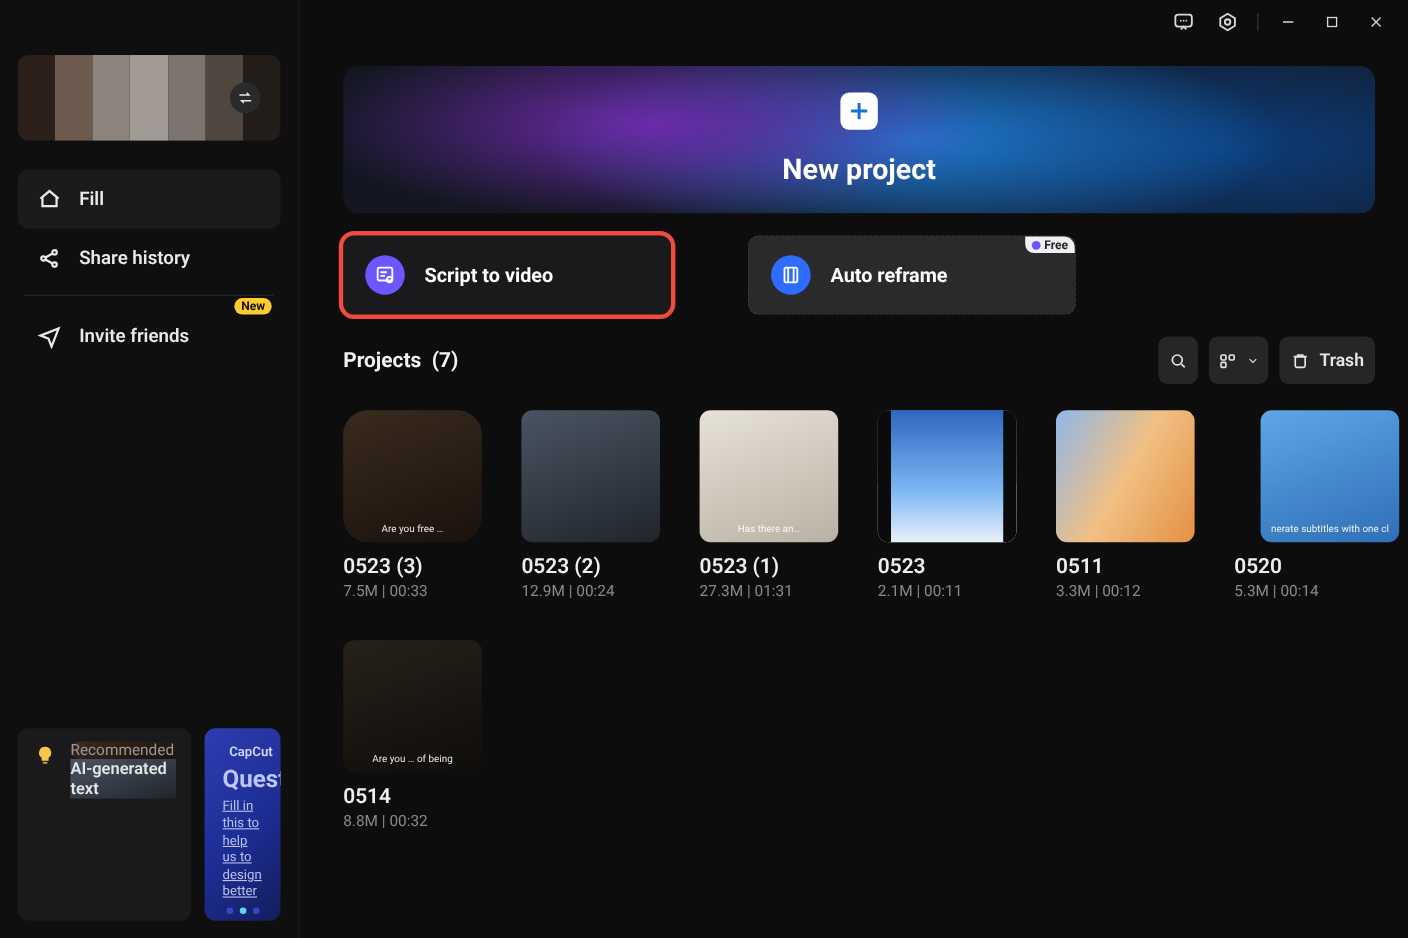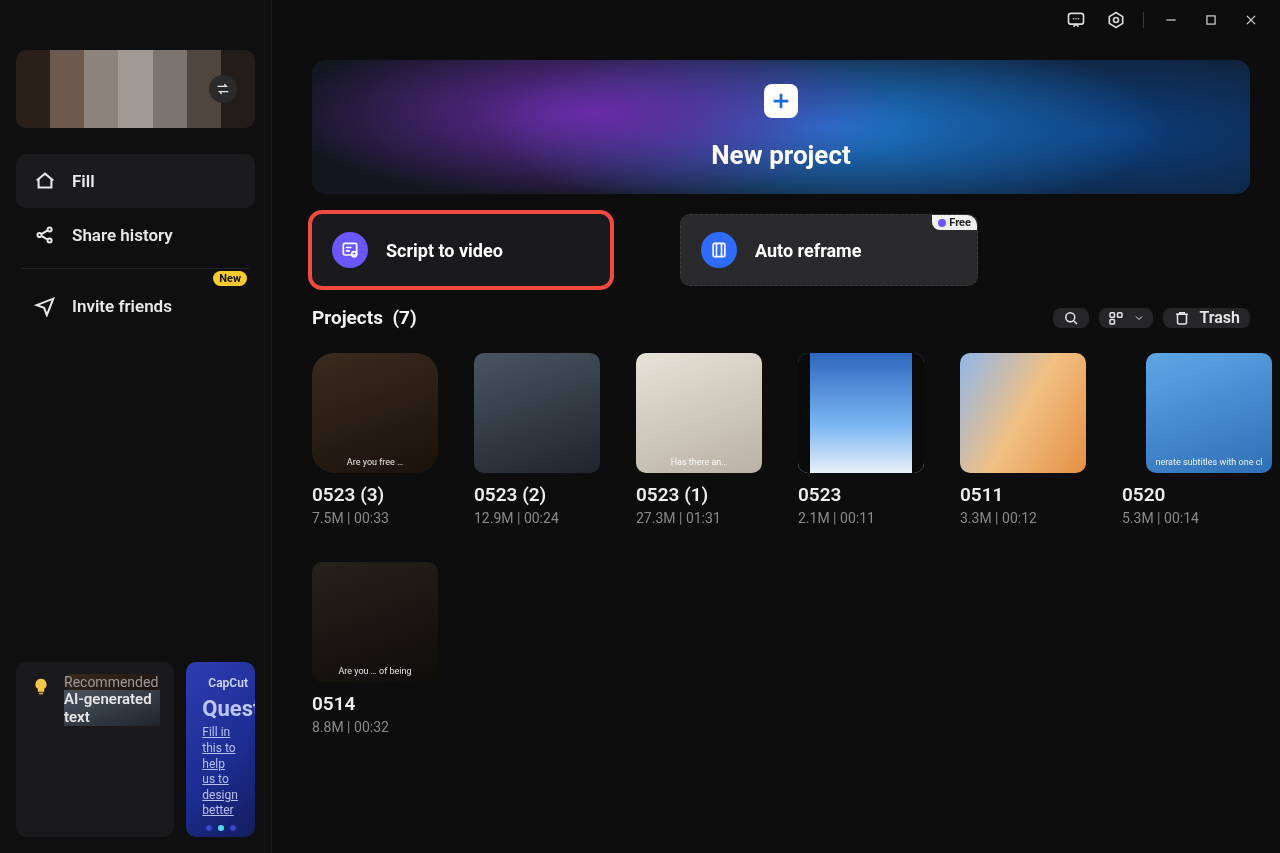--- a/index.html
+++ b/index.html
@@ -56,21 +56,21 @@
   .qcard.dashed { border:1.5px dashed #3a3a3b; background:#2a2a2c;margin-left:48px; }
   .qcard .qicon { width:36px; height:36px; border-radius:50%; background:#6b57ff; display:flex; align-items:center; justify-content:center; }
   .qcard .qicon.blue { background:#2f6bff; }
   .qcard .ql { color:#fff; font-size:18px; font-weight:700; }
   .free-pill { position:absolute; top:0; right:0; background:#f1f1f1; color:#222; font-size:11px; font-weight:700; padding:1px 6px; border-radius:0 10px 0 8px; display:flex; align-items:center; gap:3px; }
   .free-pill::before { content:""; width:8px; height:8px; border-radius:50%; background:#6b57ff; display:inline-block; }
 
   .proj-head { display:flex; align-items:center; justify-content:space-between; margin-top:20px; }
   .proj-head .ttl { font-size:19px; font-weight:700; color:#f3f3f3; }
   .proj-tools { display:flex; gap:10px; }
-  .tool { height:20px; border-radius:8px; background:#262628; display:flex; align-items:center; justify-content:center; padding:0 10px; color:#e6e6e6; gap:8px; font-weight:600; }
+  .tool { height:43px; border-radius:8px; background:#262628; display:flex; align-items:center; justify-content:center; padding:0 10px; color:#e6e6e6; gap:8px; font-weight:600; }
   .tool.sm { width:36px; padding:0; }
 
   .grid { display:flex; flex-wrap:wrap; gap:36px 36px; margin-top:24px; }
   .card { width:126px; }
   .thumb { width:126px; height:120px; border-radius:10px; overflow:hidden; background:#111; position:relative; }
   .thumb .cap { position:absolute; left:0; right:0; bottom:6px; text-align:center; color:#fff; font-size:9px; opacity:.9; }
   .cname { color:#eee; font-size:19px; font-weight:600; margin-top:10px; }
   .cmeta { color:#8a8a8a; font-size:14px; margin-top:4px; }
 
   

